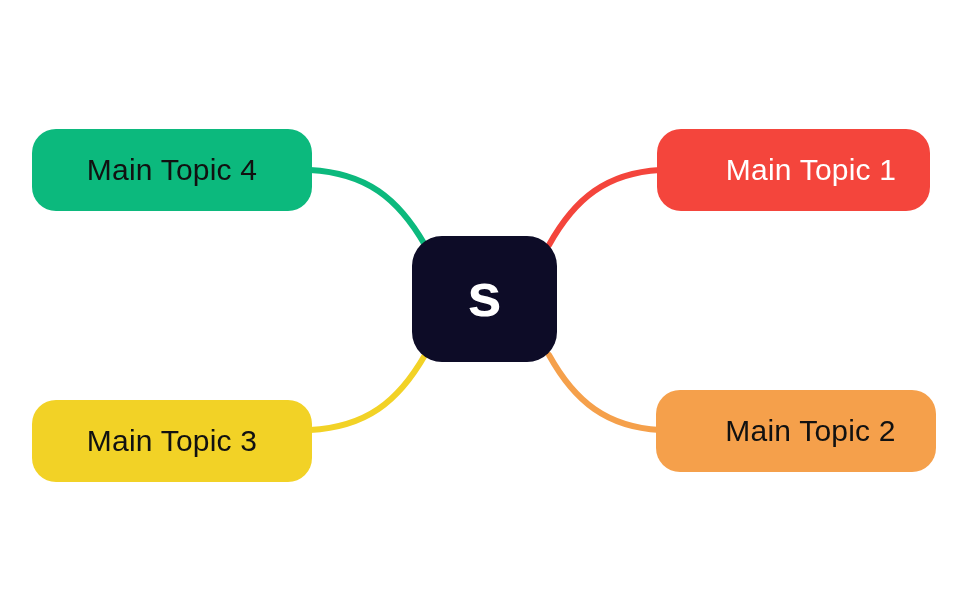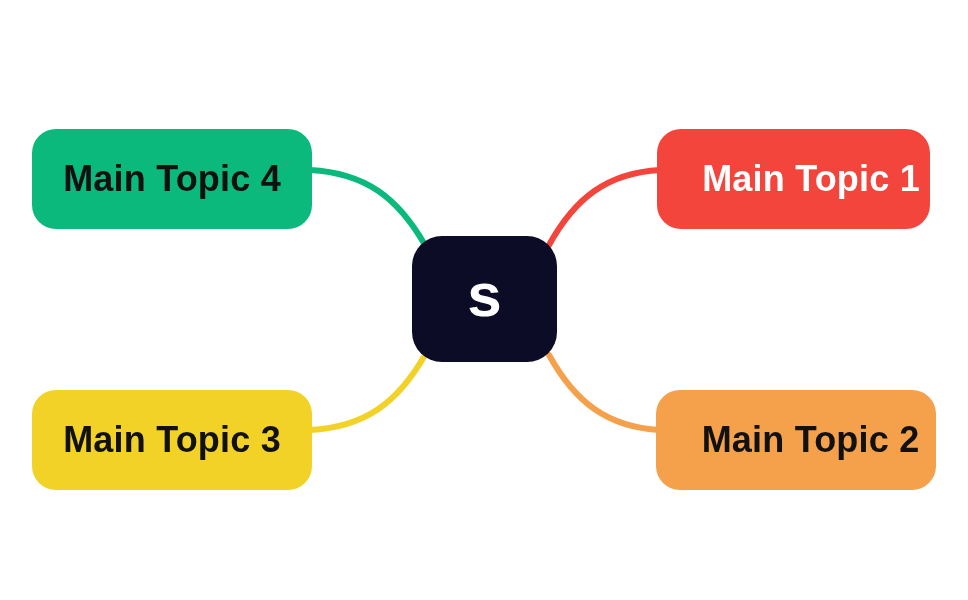--- a/index.html
+++ b/index.html
@@ -25,24 +25,24 @@
   }
   .node {
     position: absolute;
     display: flex;
     align-items: center;
     justify-content: center;
     box-sizing: border-box;
     cursor: pointer;
   }
   .topic {
-    height: 100px;
+    height: 82px;
     border-radius: 24px;
-    font-size: 36px;
-    font-weight: bold;
+    font-size: 30px;
+    font-weight: normal;
     letter-spacing: 0.2px;
     white-space: nowrap;
   }
   .topic-tl { left: 32px;  top: 129px; width: 280px; }
   .topic-tr { left: 657px; top: 129px; width: 273px; padding-left: 35px; }
   .topic-bl { left: 32px;  top: 390px; width: 280px; }
   .topic-br { left: 656px; top: 390px; width: 280px; }
   .central {
     left: 412px; top: 236px;
     width: 145px; height: 126px;
@@ -70,21 +70,21 @@
   </div>
 
   <div class="node topic topic-tr" style="background-color: rgb(244, 69, 60); color: rgb(255, 255, 255);">
     <span>Main Topic 1</span>
   </div>
 
   <div class="node topic topic-br" style="background-color: rgb(245, 160, 75); color: rgb(17, 17, 17); padding-left: 29px;">
     <span>Main Topic 2</span>
   </div>
 
-  <div class="node topic topic-bl" style="background-color: rgb(242, 210, 38); color: rgb(17, 17, 17);">
+  <div class="node topic topic-bl" style="background-color: rgb(242, 210, 38); color: rgb(17, 17, 17); margin-top: 10px;">
     <span>Main Topic 3</span>
   </div>
 
   <div class="node topic topic-tl" style="background-color: rgb(12, 185, 125); color: rgb(17, 17, 17);">
     <span>Main Topic 4</span>
   </div>
 
 </div>
 
 </body></html>

